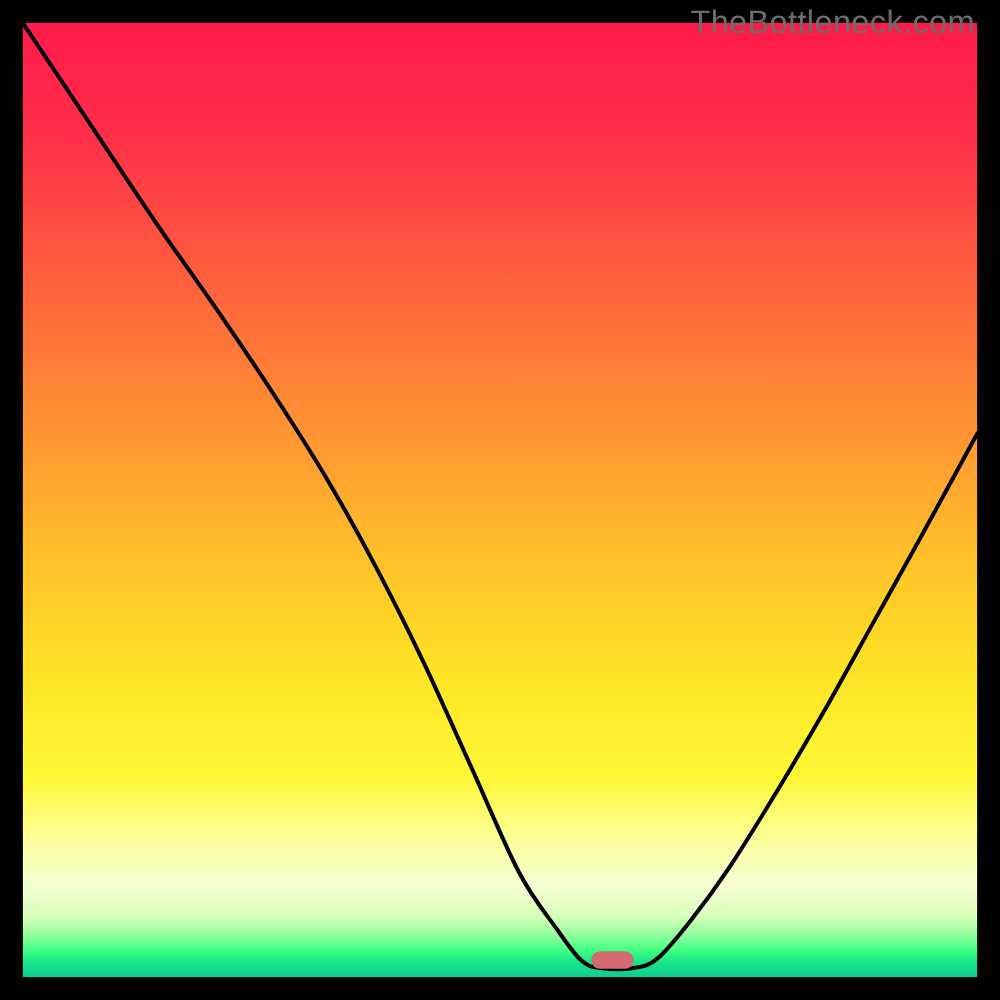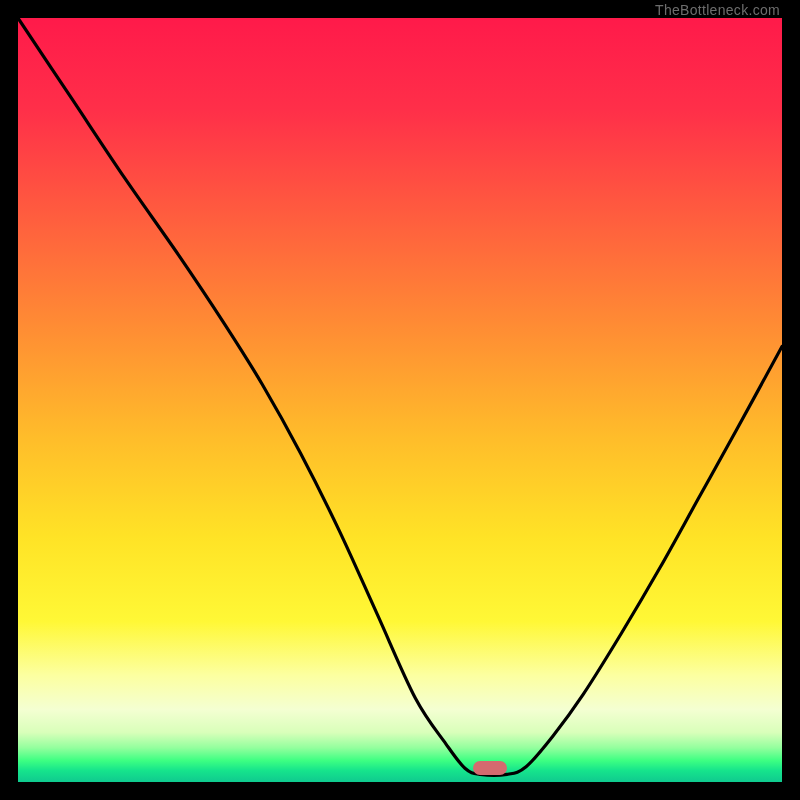--- a/index.html
+++ b/index.html
@@ -37,21 +37,21 @@
     left: 0;
     top: 0;
     width: 100%;
     height: 100%;
   }
   .watermark {
     position: absolute;
     top: 2px;
     right: 20px;
     color: #6d6d6d;
-    font-size: 14px;
+    font-size: 26px;
     letter-spacing: 0.3px;
     font-weight: 400;
     font-family: Arial, Helvetica, sans-serif;
   }
   .marker {
     position: absolute;
     width: 34px;
     height: 14px;
     background: #d46a6f;
     border-radius: 7px;

